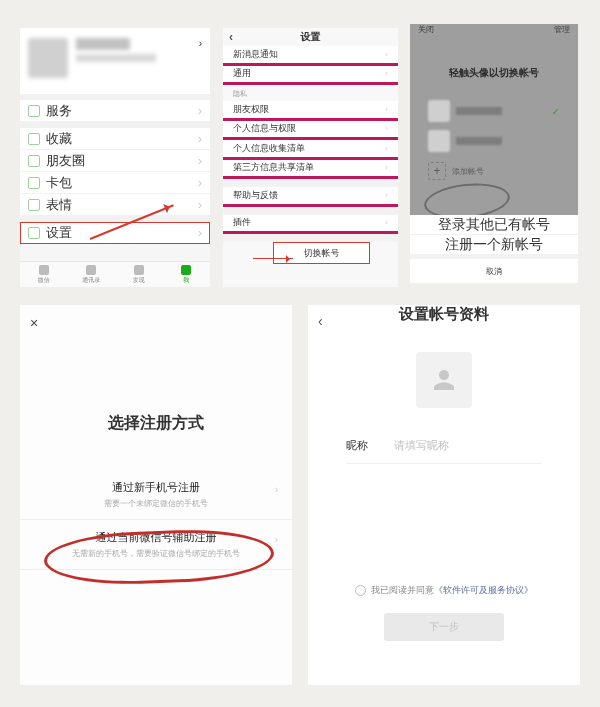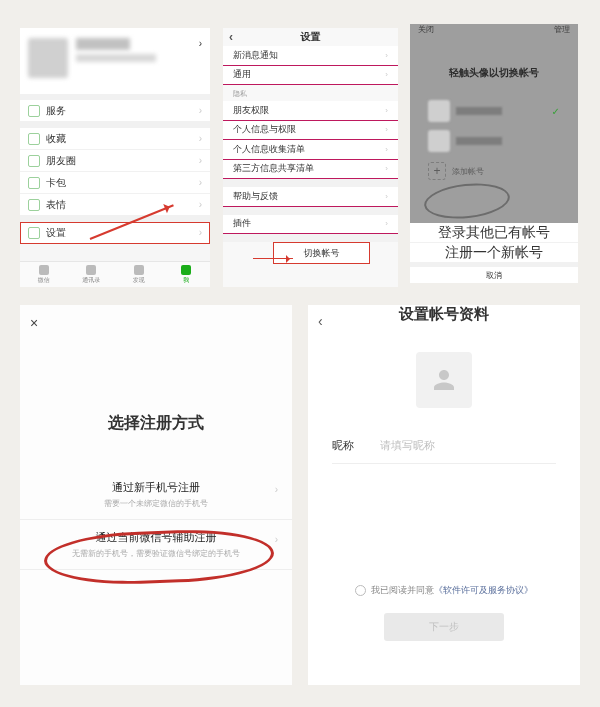--- a/index.html
+++ b/index.html
@@ -21,21 +21,21 @@
   }
   
   #p1 { left: 20px; top: 28px; width: 190px; height: 259px; background:#f6f6f6;}
   .p1-head { background:#fff; height:66px; padding:10px 8px; display:flex; align-items:flex-start; }
   .p1-avatar { width:40px; height:40px; background:#d0d0d0; border-radius:3px; filter:blur(2px);}
   .p1-name { margin-left:8px; flex:1;}
   .p1-name .blur { width:54px; height:12px; background:#c1c1c1; filter:blur(2px); margin-bottom:4px;}
   .p1-name .blur2{ width:80px; height:8px; background:#d8d8d8; filter:blur(2px);}
   .p1-list .row {
     background:#fff; height:22px; display:flex; align-items:center;
-    padding:0 8px; border-bottom:1px solid #f1f1f1; font-size:10px;
+    padding:0 8px; border-bottom:1px solid #f1f1f1; font-size:13px;
   }
   .p1-list .gap{ height:6px; background:#f1f1f1;}
   .p1-list .row .ic{ width:12px; height:12px; margin-right:6px; border:1px solid #9cd19c; border-radius:2px;}
   .ic.orange{border-color:#e7b97b;}
   .ic.blue{border-color:#8ab8e6;}
   .ic.teal{border-color:#7cc7c1;}
   .ic.yellow{border-color:#e0cf79;}
   .ic.grey{border-color:#b0b0b0;}
   .row .chev{ margin-left:auto; color:#ccc;}
   .row.selected{ outline:1px solid #d63a2f; outline-offset:-1px;}
@@ -50,21 +50,21 @@
   }
   .arrow-red::after{
     content:""; position:absolute; right:-1px; top:-4px;
     border:5px solid transparent; border-left-color:#d63a2f;
   }
 
   
   #p2 { left:223px; top:28px; width:175px; height:259px; background:#f8f8f8;}
   .p2-hd{ height:18px; display:flex; align-items:center; justify-content:center; font-size:10px; font-weight:600; position:relative;}
   .p2-hd .back{ position:absolute; left:6px; font-size:12px; color:#555;}
-  .srow{ background:#fff; height:19.5px; display:flex; align-items:center; padding:0 10px; font-size:9px; border-bottom:1px solid #be185d;}
+  .srow{ background:#fff; height:19.5px; display:flex; align-items:center; padding:0 10px; font-size:9px; border-bottom:3px solid #be185d;}
   .srow .chev{ margin-left:auto; color:#ccc; font-size:8px;}
   .sgap{ height:8px; background:#f2f2f2;}
   .ssub{ font-size:7px; color:#9b9b9b; padding:4px 10px 2px;}
   .srow .ver{ margin-left:auto; color:#bbb; font-size:7px;}
   .switch-row{ background:#fff; height:22px; display:flex; align-items:center; justify-content:center; font-size:9px; outline:1px solid #d63a2f; outline-offset:-1px; margin:0 28px 0 50px;}
   .arrow-red2{ position:absolute; left:30px; top:230px; width:40px; height:1px; background:#d63a2f;}
   .arrow-red2::after{ content:""; position:absolute; right:-1px; top:-3px; border:4px solid transparent; border-left-color:#d63a2f;}
 
   
   #p3 { left:410px; top:24px; width:168px; height:259px; background:#9e9e9e;}
@@ -73,40 +73,40 @@
   .p3-list{ margin:18px 18px 0;}
   .p3-acc{ height:26px; display:flex; align-items:center; margin-bottom:4px;}
   .p3-acc .av{ width:22px; height:22px; background:#cfcfcf; border-radius:3px; filter:blur(1px);}
   .p3-acc .nm{ margin-left:6px; width:46px; height:8px; background:#7d7d7d; filter:blur(1px);}
   .p3-acc .ck{ margin-left:auto; color:#37a037; font-size:10px;}
   .p3-add{ height:22px; display:flex; align-items:center; margin-top:6px; color:#5d5d5d; font-size:8px;}
   .p3-add .pl{ width:18px; height:18px; border:1px dashed #7d7d7d; border-radius:3px; display:flex; align-items:center; justify-content:center; font-size:12px; margin-right:6px;}
   .p3-circle{ position:absolute; left:14px; top:160px; width:86px; height:34px; border:2px solid #6c6c6c; border-radius:50%; transform:rotate(-6deg);}
   .p3-sheet{ position:absolute; left:0; right:0; bottom:0; background:#fff;}
   .p3-sheet .opt{ height:20px; display:flex; align-items:center; justify-content:center; font-size:14px; border-bottom:1px solid #f1f1f1;}
-  .p3-sheet .cancel{ height:20px; display:flex; align-items:center; justify-content:center; font-size:8px; border-top:4px solid #f1f1f1;}
+  .p3-sheet .cancel{ height:28px; display:flex; align-items:center; justify-content:center; font-size:8px; border-top:4px solid #f1f1f1;}
 
   
   #p4 { left:20px; top:305px; width:272px; height:380px; background:#fdfdfd;}
   .p4-close{ position:absolute; left:10px; top:10px; font-size:14px; color:#444;}
   .p4-title{ text-align:center; font-size:16px; font-weight:600; margin-top:108px;}
   .p4-list{ margin-top:36px;}
   .p4-row{ padding:10px 18px; border-bottom:1px solid #eee; position:relative;text-align:center;}
   .p4-row .t{ font-size:11px; color:#222;}
   .p4-row .s{ font-size:8px; color:#aaa; margin-top:3px;}
   .p4-row .chev{ position:absolute; right:14px; top:14px; color:#ccc;}
   .p4-circle{ position:absolute; left:24px; top:226px; width:230px; height:52px; border:3px solid #c22f2a; border-radius:50%/60%; transform:rotate(-2deg);}
 
   
   #p5 { left:308px; top:305px; width:272px; height:380px; background:#fff;}
   .p5-back{ position:absolute; left:10px; top:8px; font-size:14px; color:#555;}
   .p5-title{ text-align:center; font-size:15px; font-weight:600; }
   .p5-avatar{ width:56px; height:56px; background:#f1f1f1; border-radius:4px; margin:28px auto 0; display:flex; align-items:center; justify-content:center;}
   .p5-avatar svg{ width:30px; height:30px; fill:#c8c8c8;}
-  .p5-nick{ display:flex; align-items:center; margin:30px 24px 0; border-bottom:1px solid #eee; padding-bottom:10px;}
+  .p5-nick{ display:flex; align-items:center; margin:30px 38px 0; border-bottom:1px solid #eee; padding-bottom:10px;}
   .p5-nick .lab{ font-size:11px; width:48px;}
   .p5-nick .val{ font-size:11px; color:#bfbfbf;}
   .p5-agree{ display:flex; align-items:center; justify-content:center; margin-top:120px; font-size:9px; color:#8a8a8a;}
   .p5-agree .cb{ width:11px; height:11px; border:1px solid #bbb; border-radius:50%; margin-right:5px;}
   .p5-agree .link{ color:#5a6f9c;}
   .p5-next{ width:120px; height:28px; background:#e9e9e9; color:#bfbfbf; border-radius:3px; margin:16px auto 0; display:flex; align-items:center; justify-content:center; font-size:10px;}
 </style>
 </head>
 <body>
 

